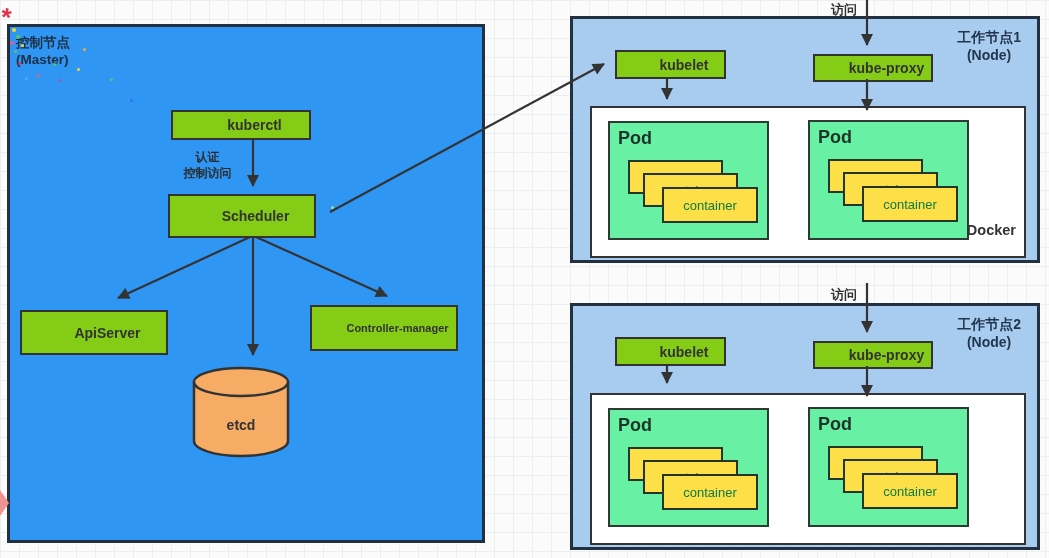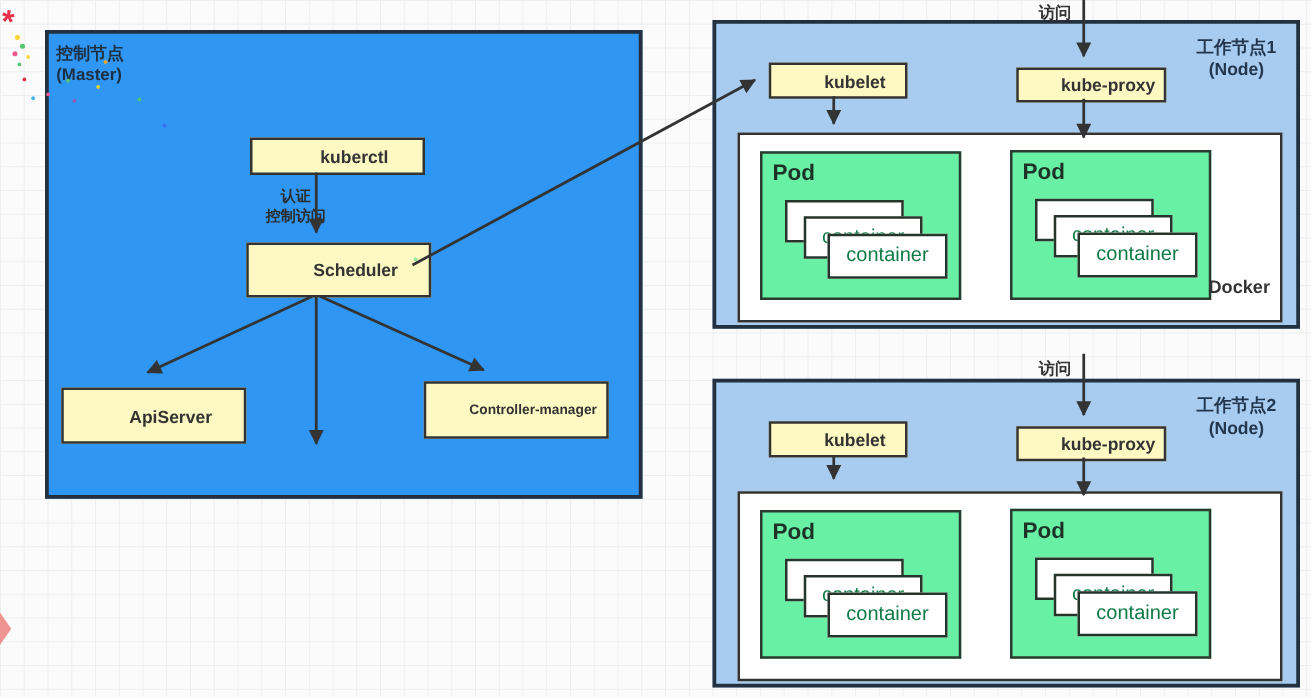--- a/index.html
+++ b/index.html
@@ -9,27 +9,27 @@
     background-image:
       linear-gradient(#eceef0 1px, transparent 1px),
       linear-gradient(90deg, #eceef0 1px, transparent 1px);
     background-size:19px 19px;
     font-family:"Liberation Sans", "DejaVu Sans", sans-serif;
     color:#333;
   }
   .abs { position:absolute; box-sizing:border-box; }
 
   
-  .master { left:36px; top:24px; width:478px; height:375px;
+  .master { left:7px; top:24px; width:478px; height:519px;
     background:#2f96f3; border:3px solid #22303f; }
   .master-title { left:6px; top:8px; font-size:13.5px; font-weight:bold;
     color:#1d2f42; line-height:1.25; }
   .master-title span { display:block; }
 
-  .wbox { background:#fef9c3; border:2px solid #333;
+  .wbox { background:#84cc16; border:2px solid #333;
     display:flex; align-items:center; justify-content:center;
     font-weight:bold; font-size:14px; color:#333;padding-left:27px; }
 
   .kuberctl   { left:161px; top:83px;  width:140px; height:30px; }
   .apiserver  { left:158px; top:167px; width:148px; height:44px; }
   .scheduler  { left:10px;  top:283px; width:148px; height:45px; }
   .controller { left:300px; top:278px; width:148px; height:46px; font-size:11px; }
 
   .auth-label { left:155px; top:122px; width:85px; text-align:center;
     font-size:12px; font-weight:bold; color:#2c2c2c; line-height:1.35; }
@@ -54,23 +54,23 @@
   .docker { left:17px; top:87px; width:436px; height:152px;
     background:#ffffff; border:2.5px solid #333; }
   .docker-label { right:8px; bottom:18px; font-size:14.5px;
     font-weight:bold; color:#333; }
 
   .pod { background:#68f0a4; border:2px solid #2b3b31; }
   .pod-a { left:16px;  top:13px; width:161px; height:119px; }
   .pod-b { left:216px; top:12px; width:161px; height:120px; }
   .pod-label { left:8px; top:5px; font-size:18px; font-weight:bold; color:#1e3328; }
 
-  .crect { background:#ffffff; border:2px solid #26352c;
+  .crect { background:#fde047; border:2px solid #26352c;
     display:flex; align-items:center; justify-content:center;
-    font-size:16px; color:#0e7b46; }
+    font-size:13px; color:#0e7b46; }
   .crect.back  { left:18px; top:37px; width:95px; height:34px; }
   .crect.mid   { left:33px; top:50px; width:95px; height:34px; }
   .crect.front { left:52px; top:64px; width:96px; height:36px; }
 
   
   .access { font-size:13px; font-weight:bold; color:#333; }
   .access1 { left:831px; top:1px; }
   .access2 { left:831px; top:286px; }
 
   
@@ -99,20 +99,27 @@
 
     <div class="abs auth-label">
       <span>认证</span>
       <span>控制访问</span>
     </div>
 
     <div class="abs wbox apiserver">Scheduler</div>
     <div class="abs wbox scheduler">ApiServer</div>
     <div class="abs wbox controller">Controller-manager</div>
 
+    <div class="abs etcd-wrap">
+      <svg width="100" height="95" viewBox="0 0 100 95">
+        <path d="M3,17 L3,76 A47,15 0 0 0 97,76 L97,17" fill="#f6ac64" stroke="#333" stroke-width="2.5"></path>
+        <ellipse cx="50" cy="17" rx="47" ry="14" fill="#f6ac64" stroke="#333" stroke-width="2.5"></ellipse>
+      </svg>
+      <div class="abs etcd-label">etcd</div>
+    </div>
   </div>
 
   <div class="abs node node1">
     <div class="abs node-title">
       <span>工作节点1</span>
       <span>(Node)</span>
     </div>
     <div class="abs wbox kubelet">kubelet</div>
     <div class="abs wbox kubeproxy">kube-proxy</div>
 

